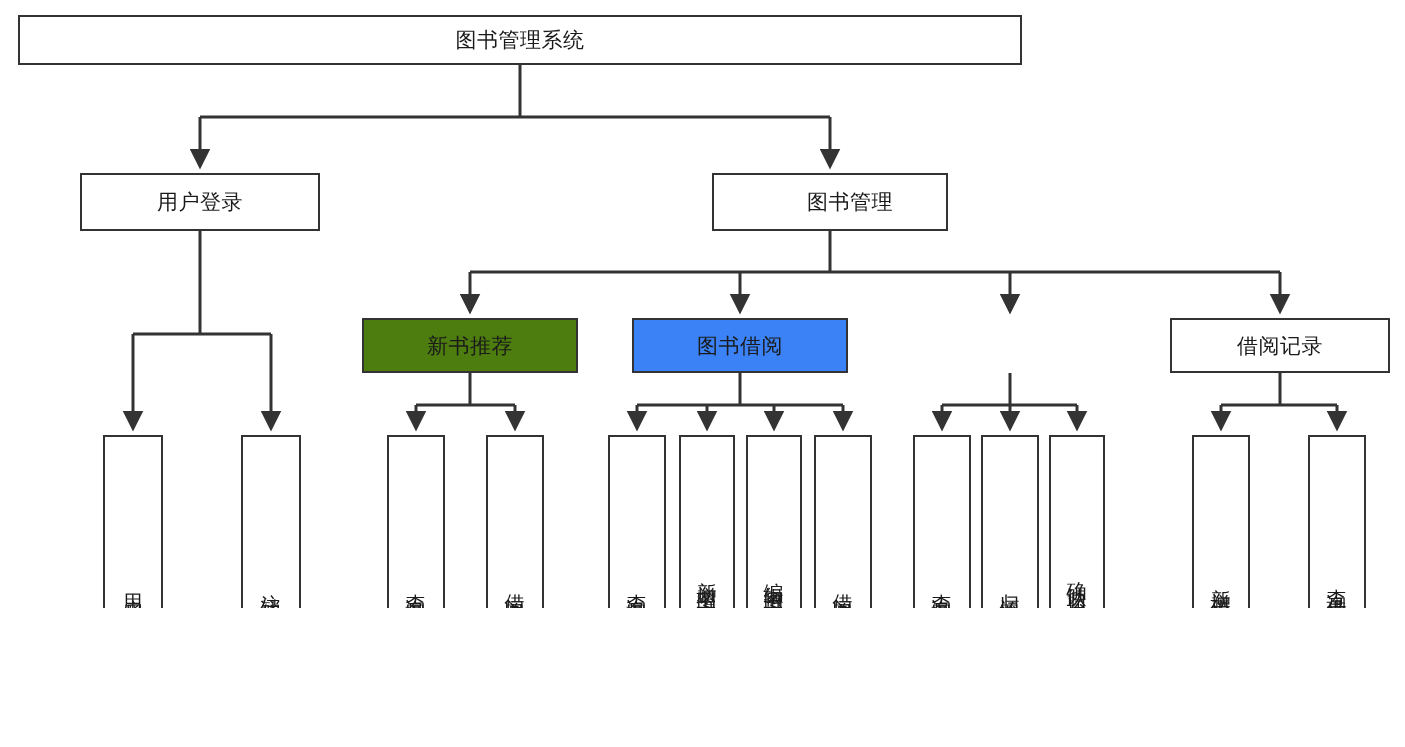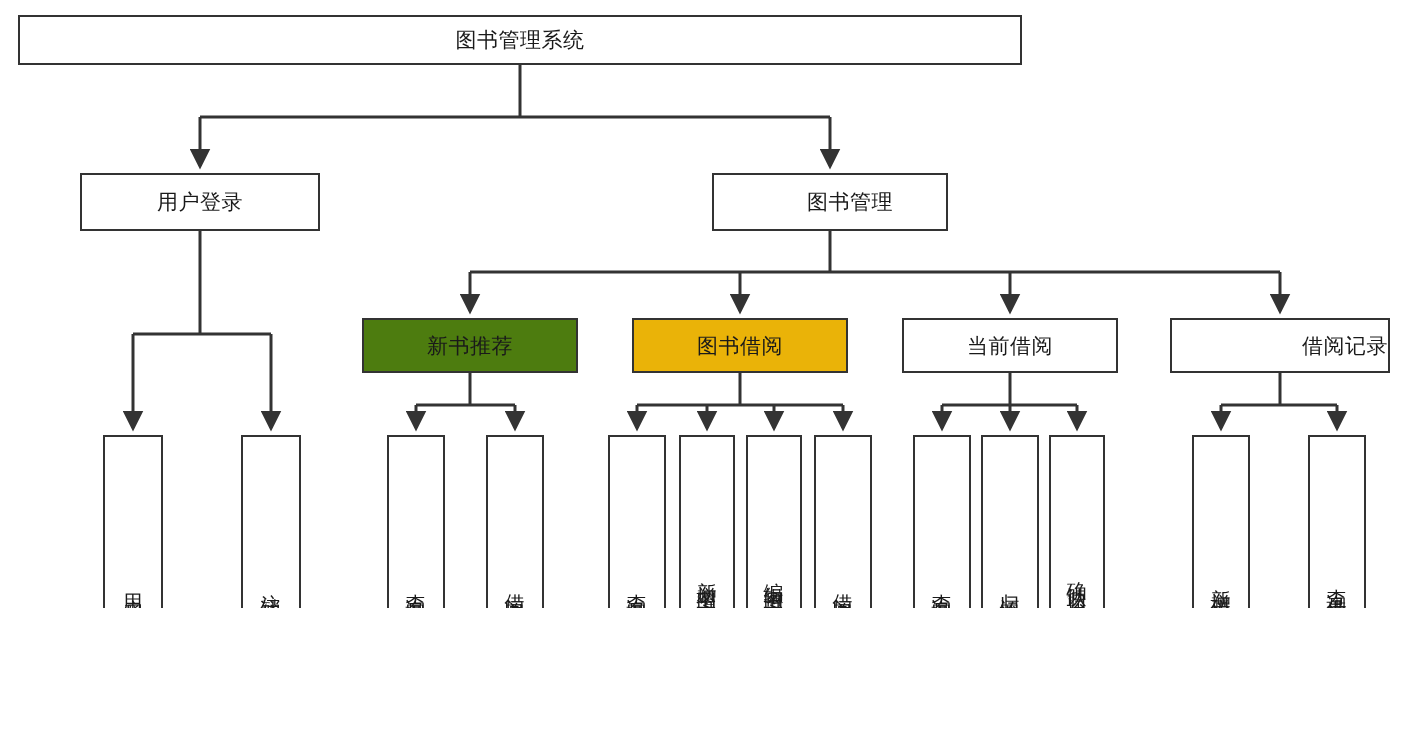--- a/index.html
+++ b/index.html
@@ -126,27 +126,24 @@
   <div class="node-box horizontal" style="left: 80px; top: 173px; width: 240px; height: 58px; border-color: rgb(51, 51, 51); background: rgb(255, 255, 255); color: rgb(26, 26, 26);">
     <span class="node-label">用户登录</span>
   </div>
   <div class="node-box horizontal" style="left: 712px; top: 173px; width: 236px; height: 58px; border-color: rgb(51, 51, 51); background: rgb(255, 255, 255); color: rgb(26, 26, 26); padding-left: 40px;">
     <span class="node-label">图书管理</span>
   </div>
 
   <div class="node-box horizontal" style="left: 362px; top: 318px; width: 216px; height: 55px; border-color: rgb(51, 51, 51); background: #4d7c0f; color: rgb(26, 26, 26);">
     <span class="node-label">新书推荐</span>
   </div>
-  <div class="node-box horizontal" style="left: 632px; top: 318px; width: 216px; height: 55px; border-color: rgb(51, 51, 51); background: #eab308; color: rgb(26, 26, 26);">
+  <div class="node-box horizontal" style="left: 632px; top: 318px; width: 216px; height: 55px; border-color: rgb(51, 51, 51); background: #3b82f6; color: rgb(26, 26, 26);">
     <span class="node-label">图书借阅</span>
   </div>
-  <div class="node-box horizontal" style="left: 902px; top: 318px; width: 216px; height: 55px; border-color: rgb(51, 51, 51); background: rgb(255, 255, 255); color: rgb(26, 26, 26);">
-    <span class="node-label">当前借阅</span>
-  </div>
-  <div class="node-box horizontal" style="left: 1170px; top: 318px; width: 220px; height: 55px; border-color: rgb(51, 51, 51); background: rgb(255, 255, 255); color: rgb(26, 26, 26); justify-content: flex-end;">
+  <div class="node-box horizontal" style="left: 1170px; top: 318px; width: 220px; height: 55px; border-color: rgb(51, 51, 51); background: rgb(255, 255, 255); color: rgb(26, 26, 26);">
     <span class="node-label">借阅记录</span>
   </div>
 
   <div class="node-box vertical" style="left: 103px; top: 435px; width: 60px; height: 302px; border-color: rgb(51, 51, 51); background: rgb(255, 255, 255); color: rgb(26, 26, 26);">
     <span class="node-label">用户登录</span>
   </div>
   <div class="node-box vertical" style="left: 241px; top: 435px; width: 60px; height: 302px; border-color: rgb(51, 51, 51); background: rgb(255, 255, 255); color: rgb(26, 26, 26);">
     <span class="node-label">注销登录</span>
   </div>
   <div class="node-box vertical" style="left: 387px; top: 435px; width: 58px; height: 302px; border-color: rgb(51, 51, 51); background: rgb(255, 255, 255); color: rgb(26, 26, 26);">

